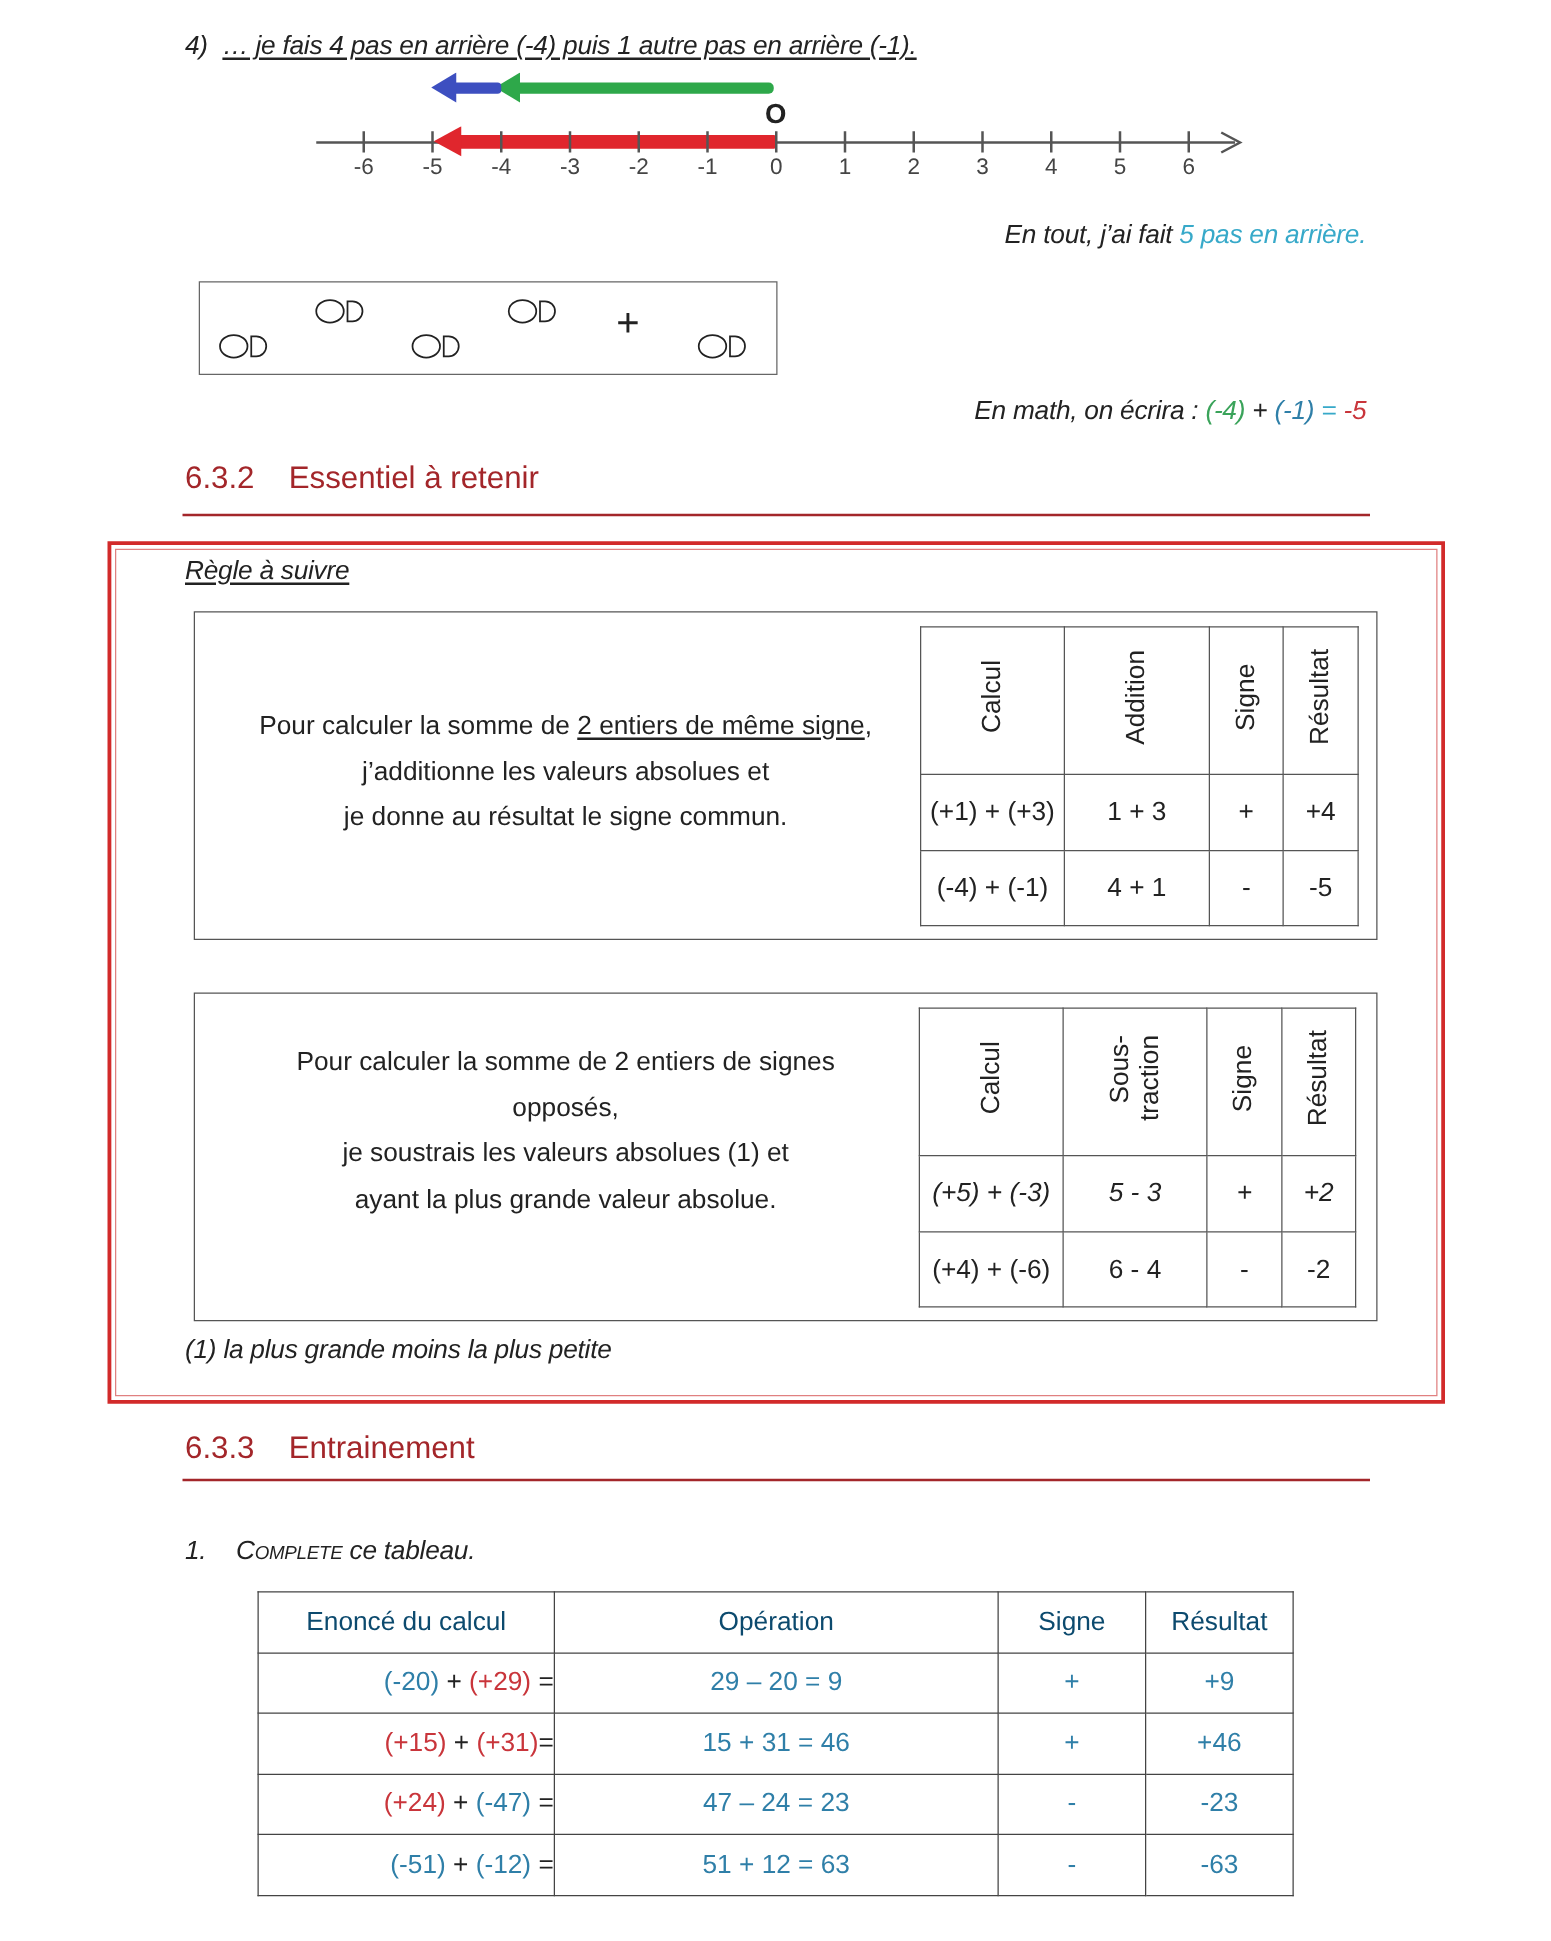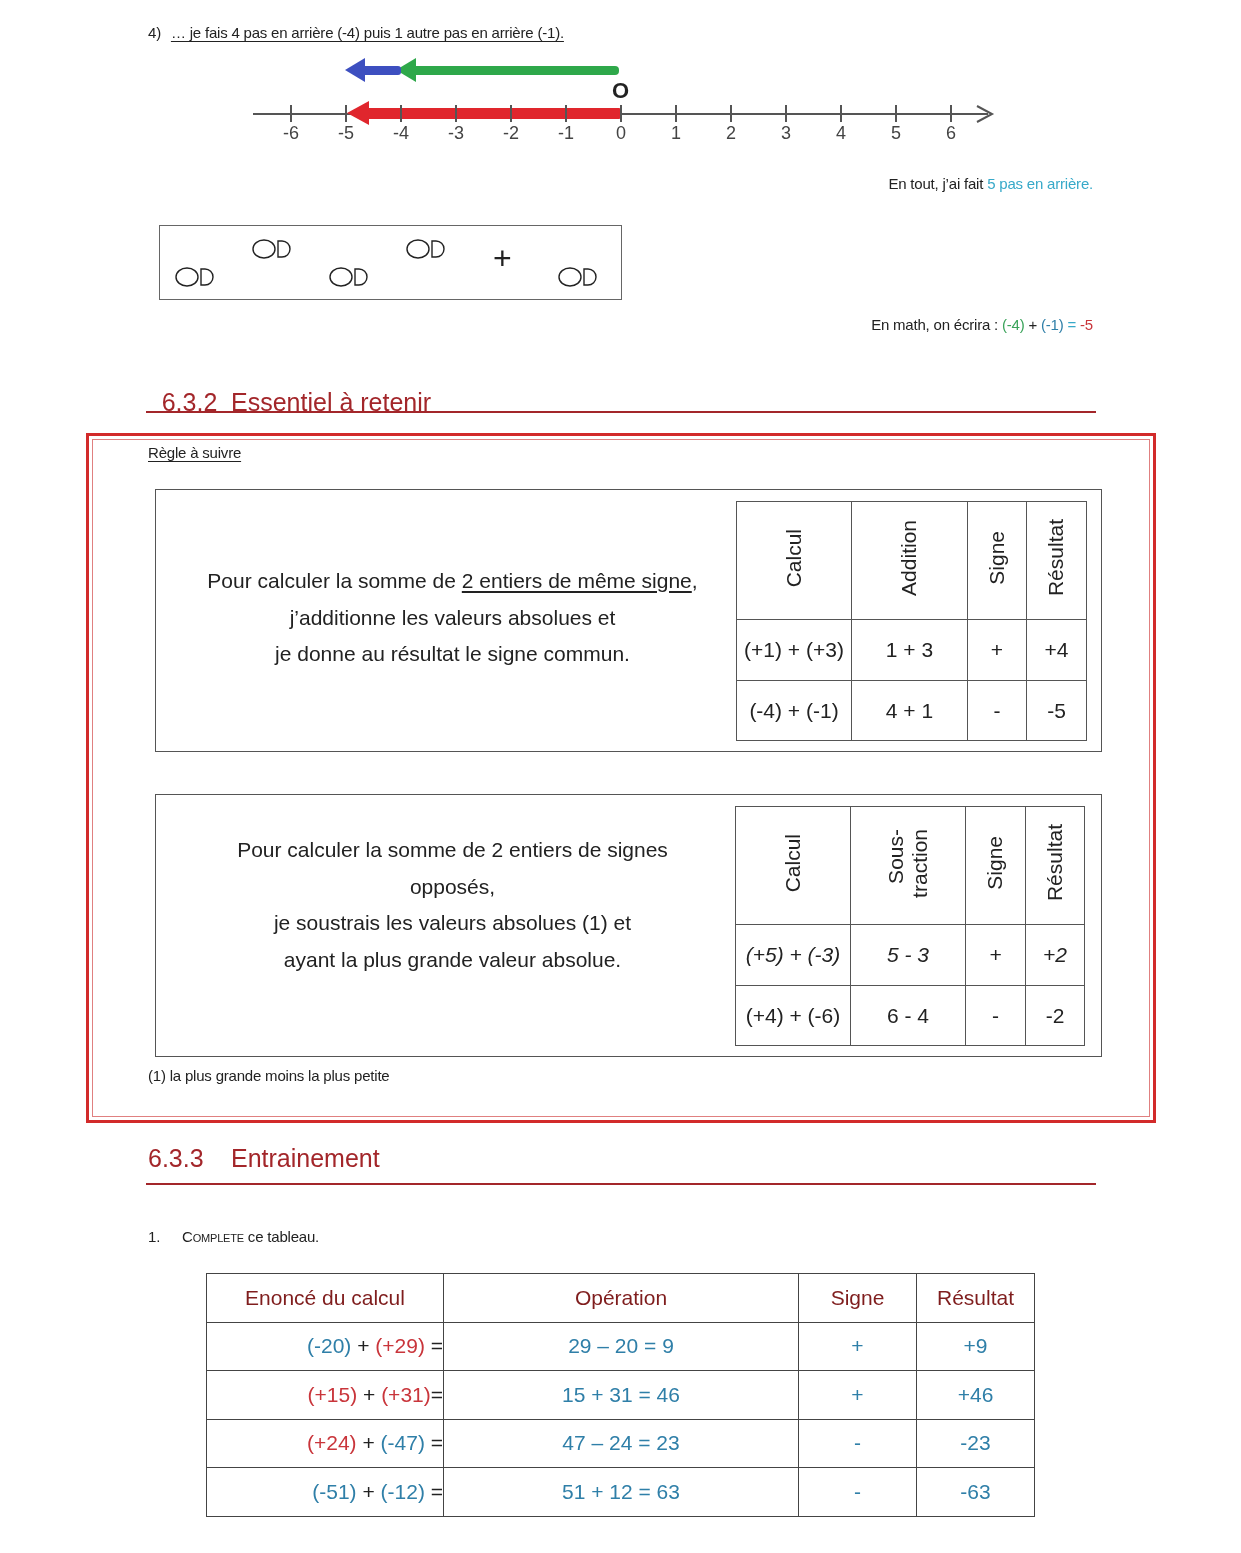--- a/index.html
+++ b/index.html
@@ -1,21 +1,21 @@
 <!DOCTYPE html>
 <html><head>
 <meta charset="utf-8">
 <style>
   * { box-sizing: border-box; margin: 0; padding: 0; }
   body {
     width: 1241px; height: 1553px; background: #ffffff; position: relative;
     font-family: "Liberation Sans", sans-serif; color: #222; overflow: hidden;
   }
   .abs { position: absolute; }
-  .txt { font-size: 15px; line-height: 1.2; white-space: nowrap; letter-spacing: -0.2px; }
+  .txt { font-size: 21px; line-height: 1.2; white-space: nowrap; letter-spacing: -0.2px; font-style: italic; }
   .u { text-decoration: underline; text-underline-offset: 3px; }
   .heading { color: #a3262a; font-size: 25px; white-space: nowrap; }
   .heading .num { display: inline-block; width: 83px; }
   .hr { background: #a3262a; height: 2px; }
   .c-green { color: #3aa35a; }
   .c-blue  { color: #2f7fa8; }
   .c-red   { color: #c9353b; }
   .c-cyan  { color: #37a9c9; }
 
   
@@ -32,21 +32,21 @@
     border: 3px solid #d22a2a; box-shadow: inset 0 0 0 3px #fff, inset 0 0 0 4px #e08080; }
   .rule-box { position: absolute; border: 1.5px solid #555; background: #fff; }
   .rule-text { position: absolute; text-align: center; font-size: 21px; line-height: 36.5px; color: #222; }
 
   table.mini { position: absolute; border-collapse: collapse; font-size: 21px; color: #222; }
   table.mini td { border: 1.5px solid #555; text-align: center; vertical-align: middle; padding: 0; }
   .vert { writing-mode: vertical-rl; transform: rotate(180deg); display: inline-block; line-height: 1.15; text-align: left; }
 
   table.train { position: absolute; left: 206px; top: 1273px; border-collapse: collapse; font-size: 21px; }
   table.train td { border: 1.5px solid #444; height: 48.5px; text-align: center; vertical-align: middle; padding: 0; }
-  table.train tr.head td { color: #7f1d1d; }
+  table.train tr.head td { color: #0c4a6e; }
   table.train td.left { text-align: right; padding-left: 31px; }
   .sc { font-variant: small-caps; margin-top: 14px; }
 </style>
 </head>
 <body>
 
 <div class="abs txt" style="left:148px; top:24px;">
   <span>4)</span>
   <span class="u" style="margin-left:6px;">… je fais 4 pas en arrière (-4) puis 1 autre pas en arrière (-1).</span>
 </div>
@@ -129,21 +129,21 @@
   <svg class="foot" style="left:397px; top:40px;" viewBox="0 0 44 22">
     <ellipse cx="13" cy="11" rx="11" ry="9" fill="none" stroke="#222" stroke-width="1.4"></ellipse>
     <path d="M27 3 h4 a8 8 0 0 1 0 16 h-4 z" fill="none" stroke="#222" stroke-width="1.4"></path>
   </svg>
 </div>
 
 <div class="abs txt" style="right:148px; top:316px;">
   <span>En math, on écrira : </span><span class="c-green">(-4)</span><span> + </span><span class="c-blue">(-1)</span><span class="c-cyan"> = </span><span class="c-red">-5</span>
 </div>
 
-<div class="abs heading" style="left:148px; top:388px;text-align:center;">
+<div class="abs heading" style="left:148px; top:368px;">
   <span class="num">6.3.2</span><span>Essentiel à retenir</span>
 </div>
 <div class="abs hr" style="left:146px; top:411px; width:950px;"></div>
 
 <div class="rule-frame"></div>
 
 <div class="abs txt u" style="left:148px; top:444px;text-align:right;">Règle à suivre</div>
 
 <div class="rule-box" style="left:155px; top:489px; width:947px; height:263px;"></div>
 <div class="rule-text" style="left:160px; top:563px; width:585px;">

